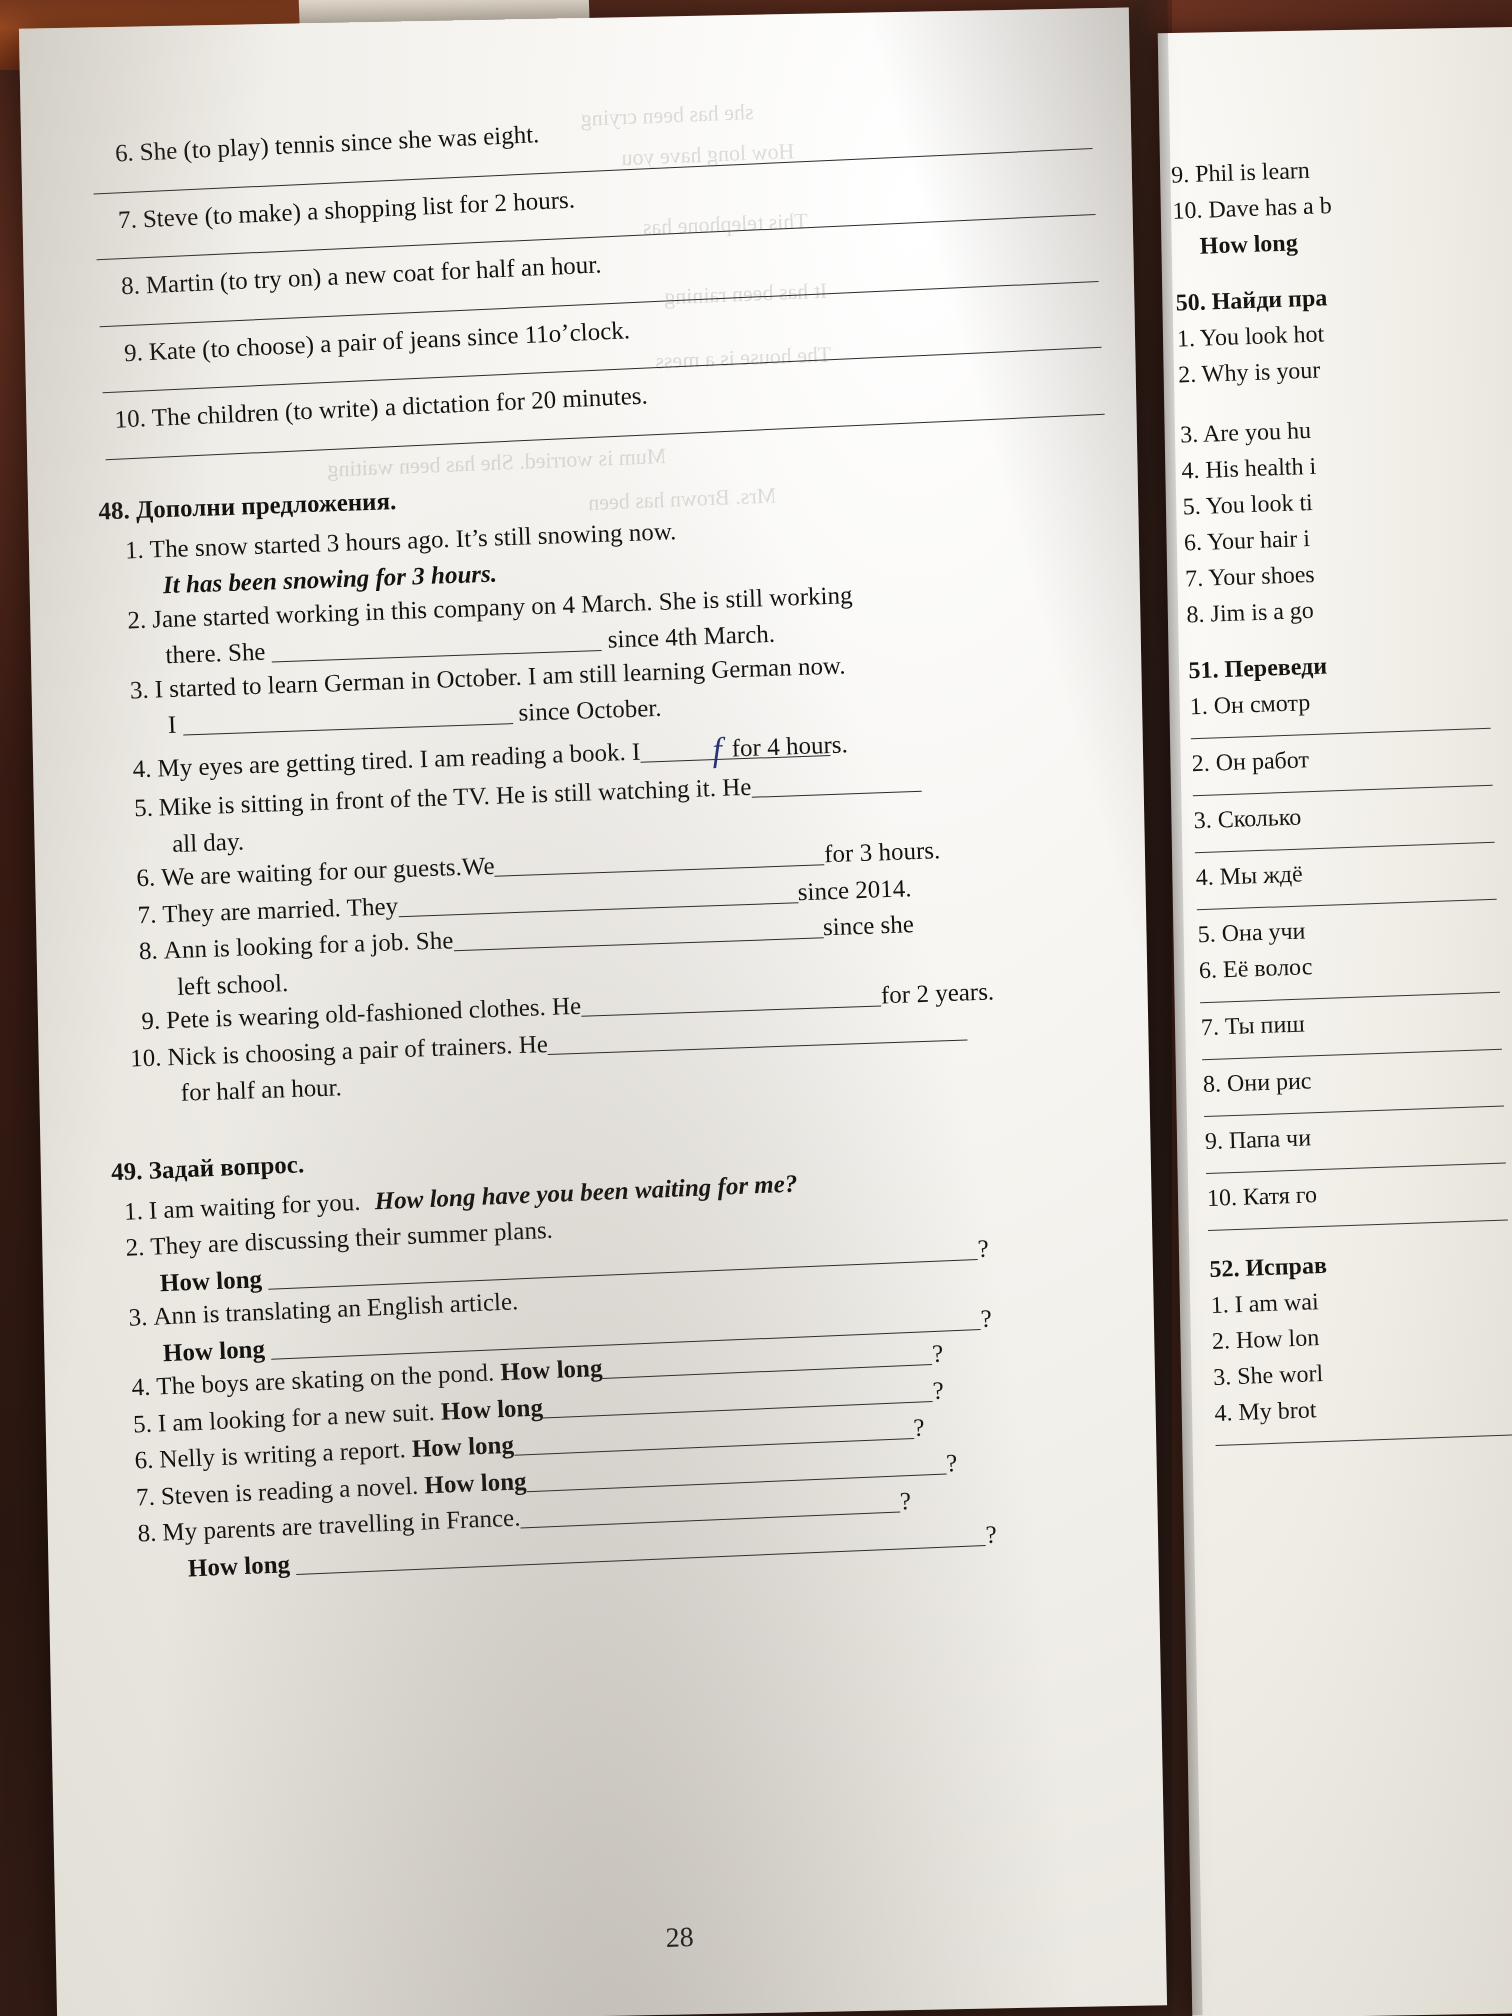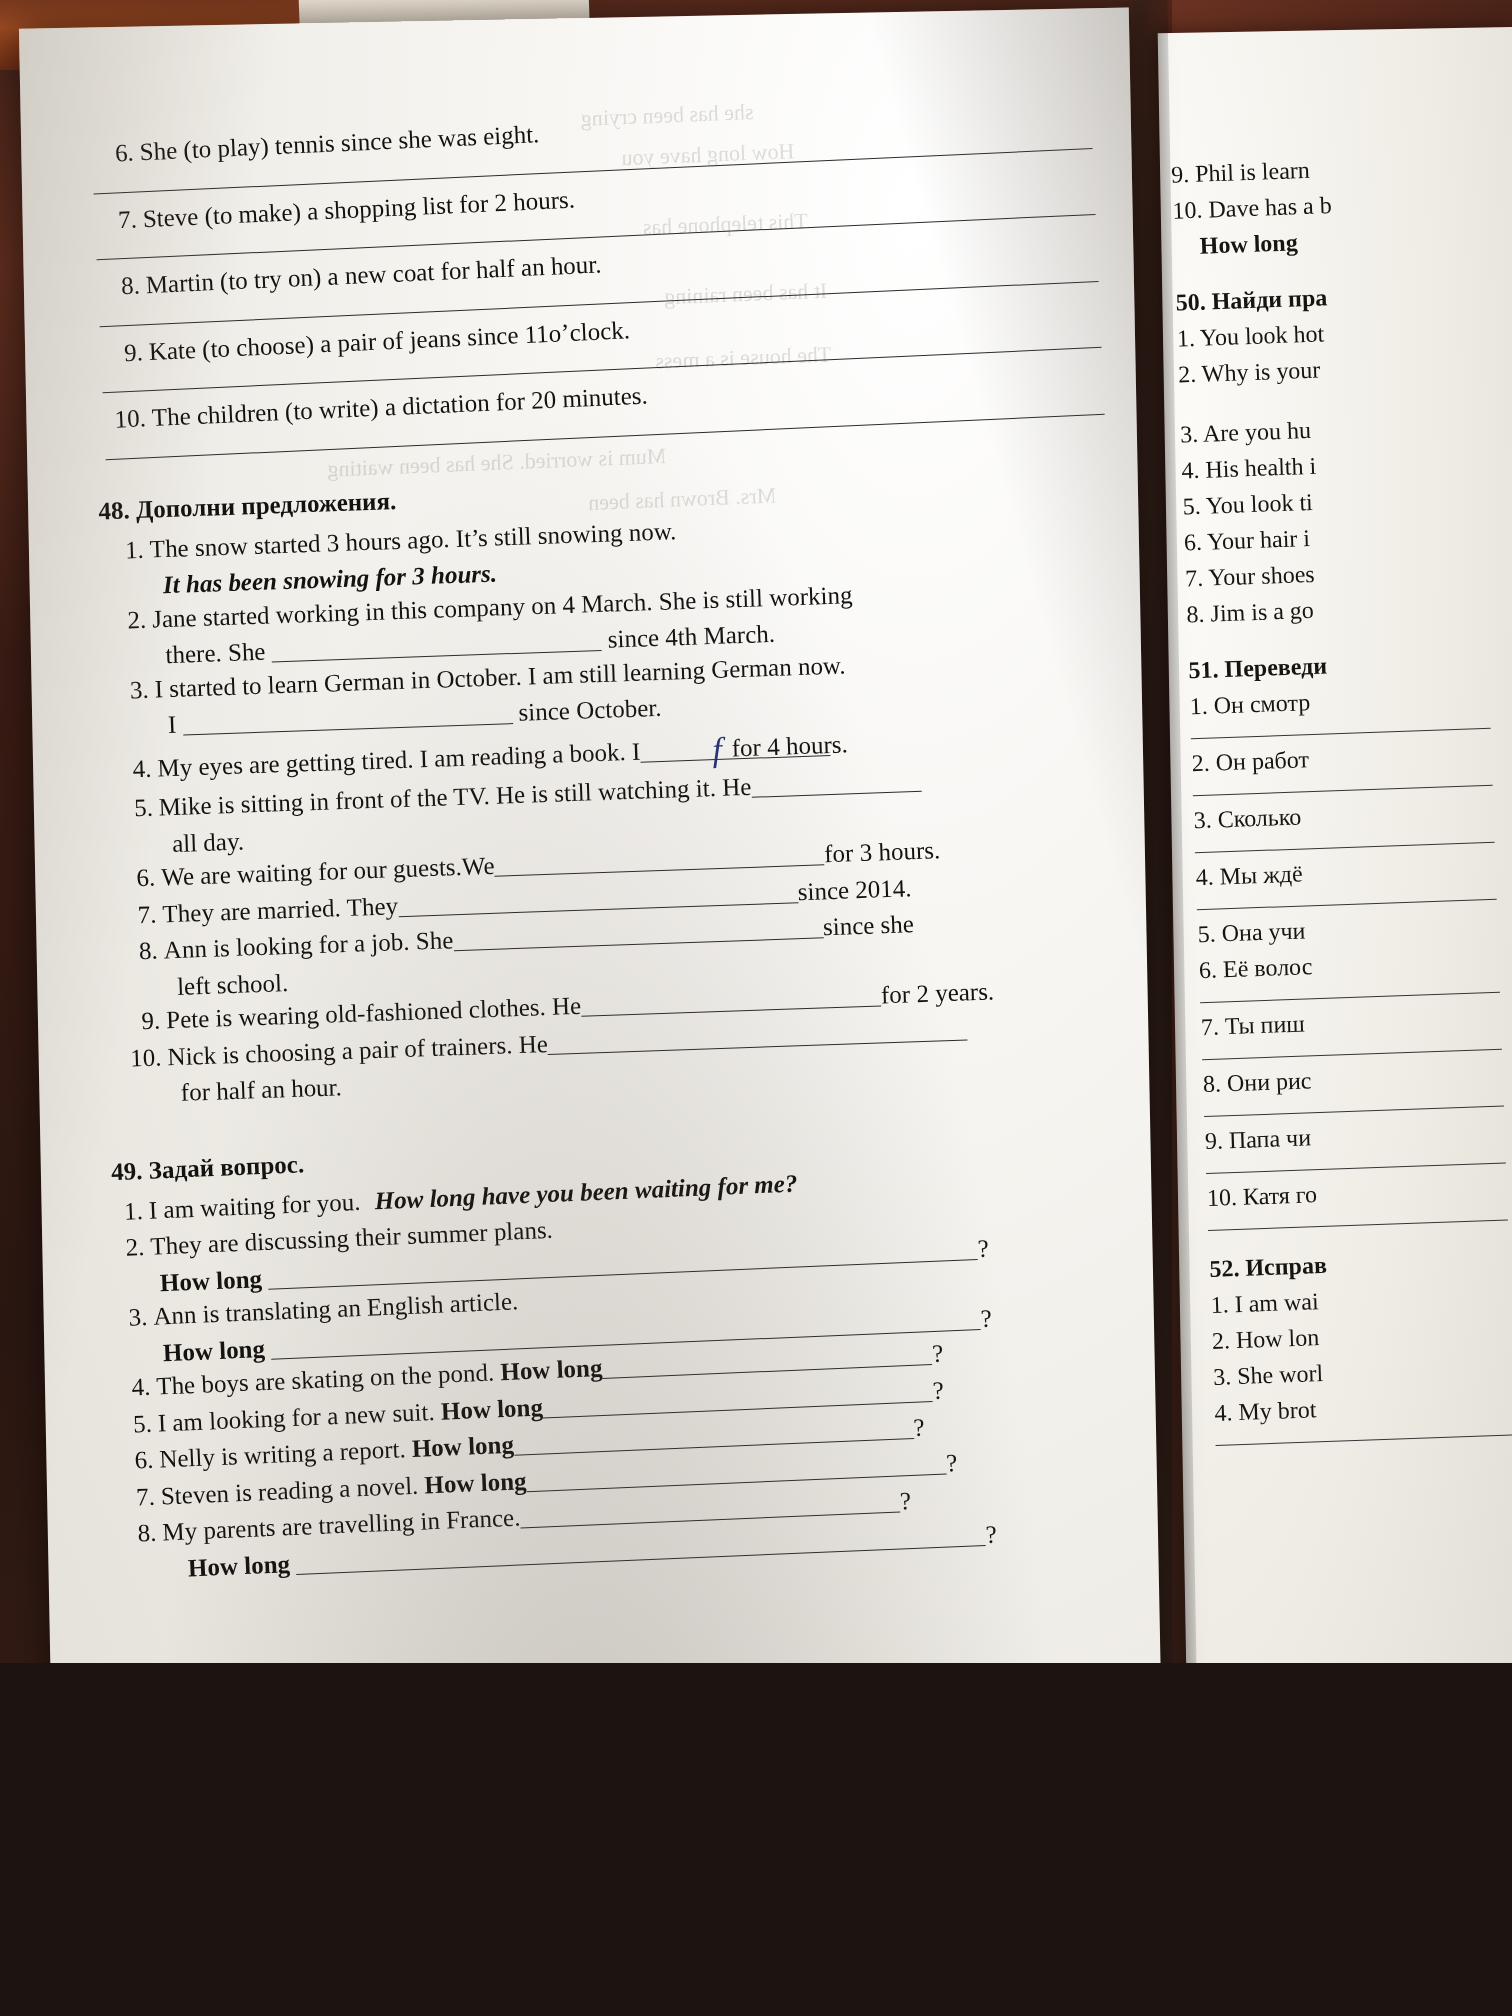--- a/index.html
+++ b/index.html
@@ -3,21 +3,21 @@
 <meta charset="utf-8">
 <style>
   html, body {
     margin: 0;
     padding: 0;
     background: #1c1410;
   }
   #page {
     position: relative;
     width: 1512px;
-    height: 1663px;
+    height: 2016px;
     overflow: hidden;
     background: #2a1d16;
     font-family: "Liberation Serif", serif;
   }
 
   
   .desk {
     position: absolute;
     inset: 0;
     background:

